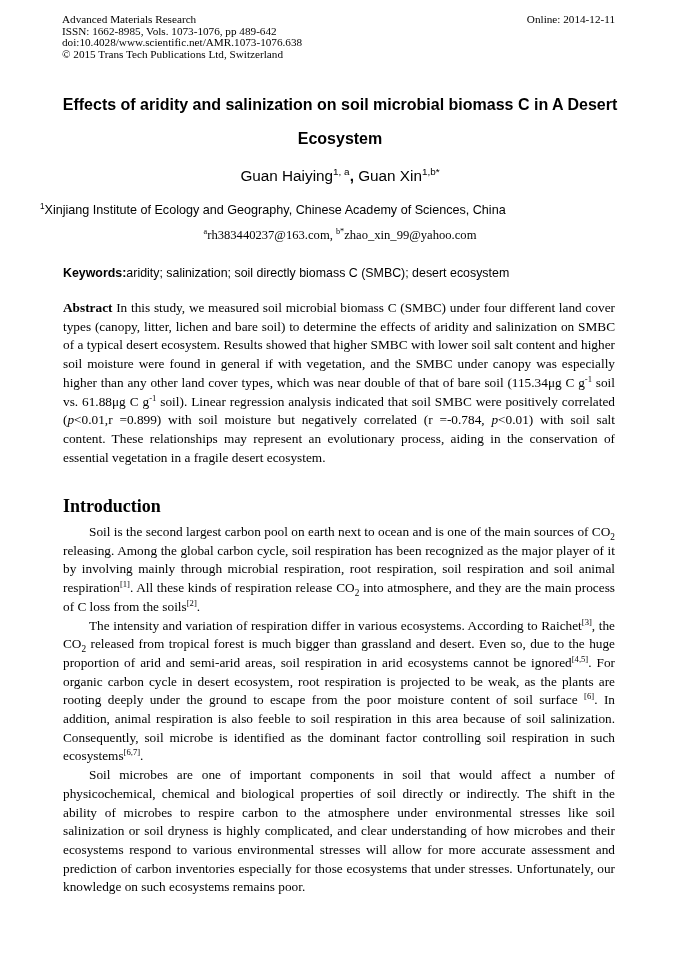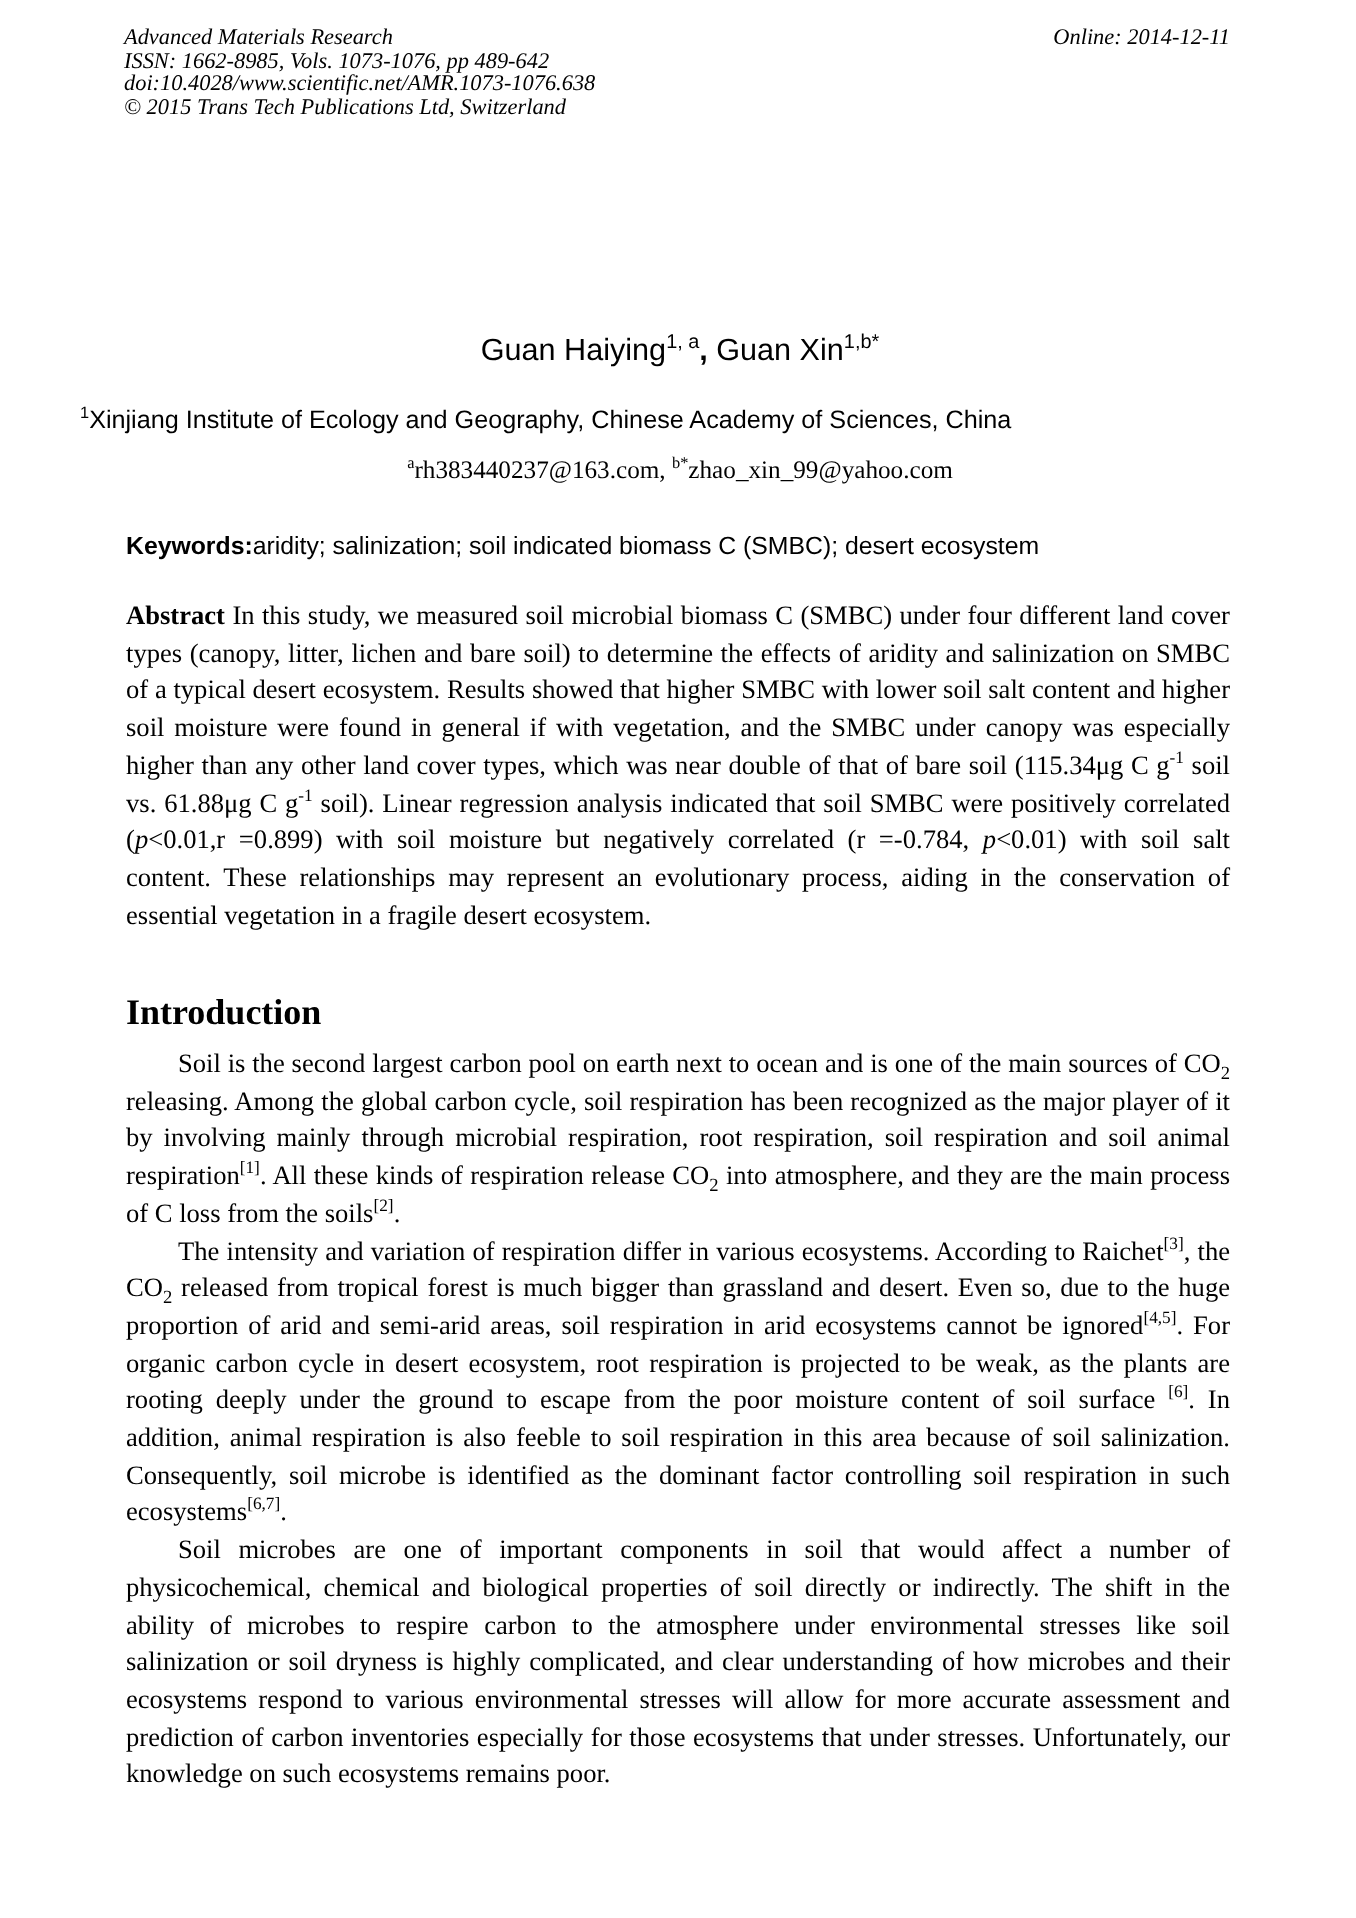--- a/index.html
+++ b/index.html
@@ -1,18 +1,18 @@
 <!DOCTYPE html>
 <html><head>
 <meta charset="utf-8">
 <style>
   html, body { margin: 0; padding: 0; background: #ffffff; }
   body { width: 678px; height: 959px; position: relative; overflow: hidden; color: #000; }
   .page { position: absolute; left: 0; top: 0; width: 678px; height: 959px; }
-  .hdr { position: absolute; top: 14px; left: 62px; width: 553px; font-family: "Liberation Serif", serif; font-style: italic; font-size: 11.2px; line-height: 11.6px; }
+  .hdr { position: absolute; top: 14px; left: 62px; width: 553px; font-family: "Liberation Serif", serif; font-size: 11.2px; line-height: 11.6px; }
   .hdr-left div { white-space: nowrap; }
   .hdr-right { position: absolute; right: 0; top: 0; white-space: nowrap; }
   .title { position: absolute; top: 88px; left: 40px; width: 600px; text-align: center; font-family: "Liberation Sans", sans-serif; font-weight: bold; font-size: 16px; line-height: 34px; }
   .authors { position: absolute; top: 166px; left: 40px; width: 600px; text-align: center; font-family: "Liberation Sans", sans-serif; font-size: 15.3px; line-height: 20px; }
   .affil { position: absolute; top: 201px; left: 40px; width: 600px; font-family: "Liberation Sans", sans-serif; font-size: 12.6px; line-height: 18px; }
   .emails { position: absolute; top: 226px; left: 40px; width: 600px; text-align: center; font-family: Liberation Serif, serif; font-size: 12.6px; line-height: 18px; }
   sup { font-size: 65%; line-height: 0; vertical-align: super; }
   sub { font-size: 70%; line-height: 0; vertical-align: sub; }
   .keywords { position: absolute; top: 264px; left: 63px; width: 552px; font-family: "Liberation Sans", sans-serif; font-size: 12.4px; line-height: 18px; }
   .keywords b { font-weight: bold; }
@@ -31,28 +31,32 @@
   <div class="hdr">
     <div class="hdr-left">
       <div>Advanced Materials Research</div>
       <div>ISSN: 1662-8985, Vols. 1073-1076, pp 489-642</div>
       <div>doi:10.4028/www.scientific.net/AMR.1073-1076.638</div>
       <div>© 2015 Trans Tech Publications Ltd, Switzerland</div>
     </div>
     <div class="hdr-right">Online: 2014-12-11</div>
   </div>
 
+  <div class="title">
+    <div>Effects of aridity and salinization on soil microbial biomass C in A Desert</div>
+    <div>Ecosystem</div>
+  </div>
 
   <div class="authors"><span>Guan Haiying</span><sup>1, a</sup><b>, </b><span>Guan Xin</span><sup>1,b*</sup></div>
 
   <div class="affil"><sup>1</sup><span>Xinjiang Institute of Ecology and Geography, Chinese Academy of Sciences, China</span></div>
 
   <div class="emails"><sup>a</sup><span>rh383440237@163.com, </span><sup>b*</sup><span>zhao_xin_99@yahoo.com</span></div>
 
-  <div class="keywords"><b>Keywords:</b><span>aridity; salinization; soil indicated biomass C (SMBC); desert ecosystem</span></div>
+  <div class="keywords"><b>Keywords:</b><span>aridity; salinization; soil directly biomass C (SMBC); desert ecosystem</span></div>
 
   <div class="abstract body-text">
     <p><b>Abstract</b><span> In this study, we measured soil microbial biomass C (SMBC) under four different land cover types (canopy, litter, lichen and bare soil) to determine the effects of aridity and salinization on SMBC of a typical desert ecosystem. Results showed that higher SMBC with lower soil salt content and higher soil moisture were found in general if with vegetation, and the SMBC under canopy was especially higher than any other land cover types, which was near double of that of bare soil (115.34μg C g</span><sup>-1</sup><span> soil vs. 61.88μg C g</span><sup>-1</sup><span> soil). Linear regression analysis indicated that soil SMBC were positively correlated (</span><i>p</i><span>&lt;0.01,r =0.899) with soil moisture but negatively correlated (r =-0.784, </span><i>p</i><span>&lt;0.01) with soil salt content. These relationships may represent an evolutionary process, aiding in the conservation of essential vegetation in a fragile desert ecosystem.</span></p>
   </div>
 
   <div class="section-head">Introduction</div>
 
   <div class="intro body-text">
     <p><span>Soil is the second largest carbon pool on earth next to ocean and is one of the main sources of CO</span><sub>2</sub><span> releasing. Among the global carbon cycle, soil respiration has been recognized as the major player of it by involving mainly through microbial respiration, root respiration, soil respiration and soil animal respiration</span><sup>[1]</sup><span>. All these kinds of respiration release CO</span><sub>2</sub><span> into atmosphere, and they are the main process of C loss from the soils</span><sup>[2]</sup><span>.</span></p>
     <p><span>The intensity and variation of respiration differ in various ecosystems. According to Raichet</span><sup>[3]</sup><span>, the CO</span><sub>2</sub><span> released from tropical forest is much bigger than grassland and desert. Even so, due to the huge proportion of arid and semi-arid areas, soil respiration in arid ecosystems cannot be ignored</span><sup>[4,5]</sup><span>. For organic carbon cycle in desert ecosystem, root respiration is projected to be weak, as the plants are rooting deeply under the ground to escape from the poor moisture content of soil surface </span><sup>[6]</sup><span>. In addition, animal respiration  is also feeble to soil respiration in this area because of soil salinization. Consequently, soil microbe is identified as the dominant factor controlling soil respiration in such ecosystems</span><sup>[6,7]</sup><span>.</span></p>

